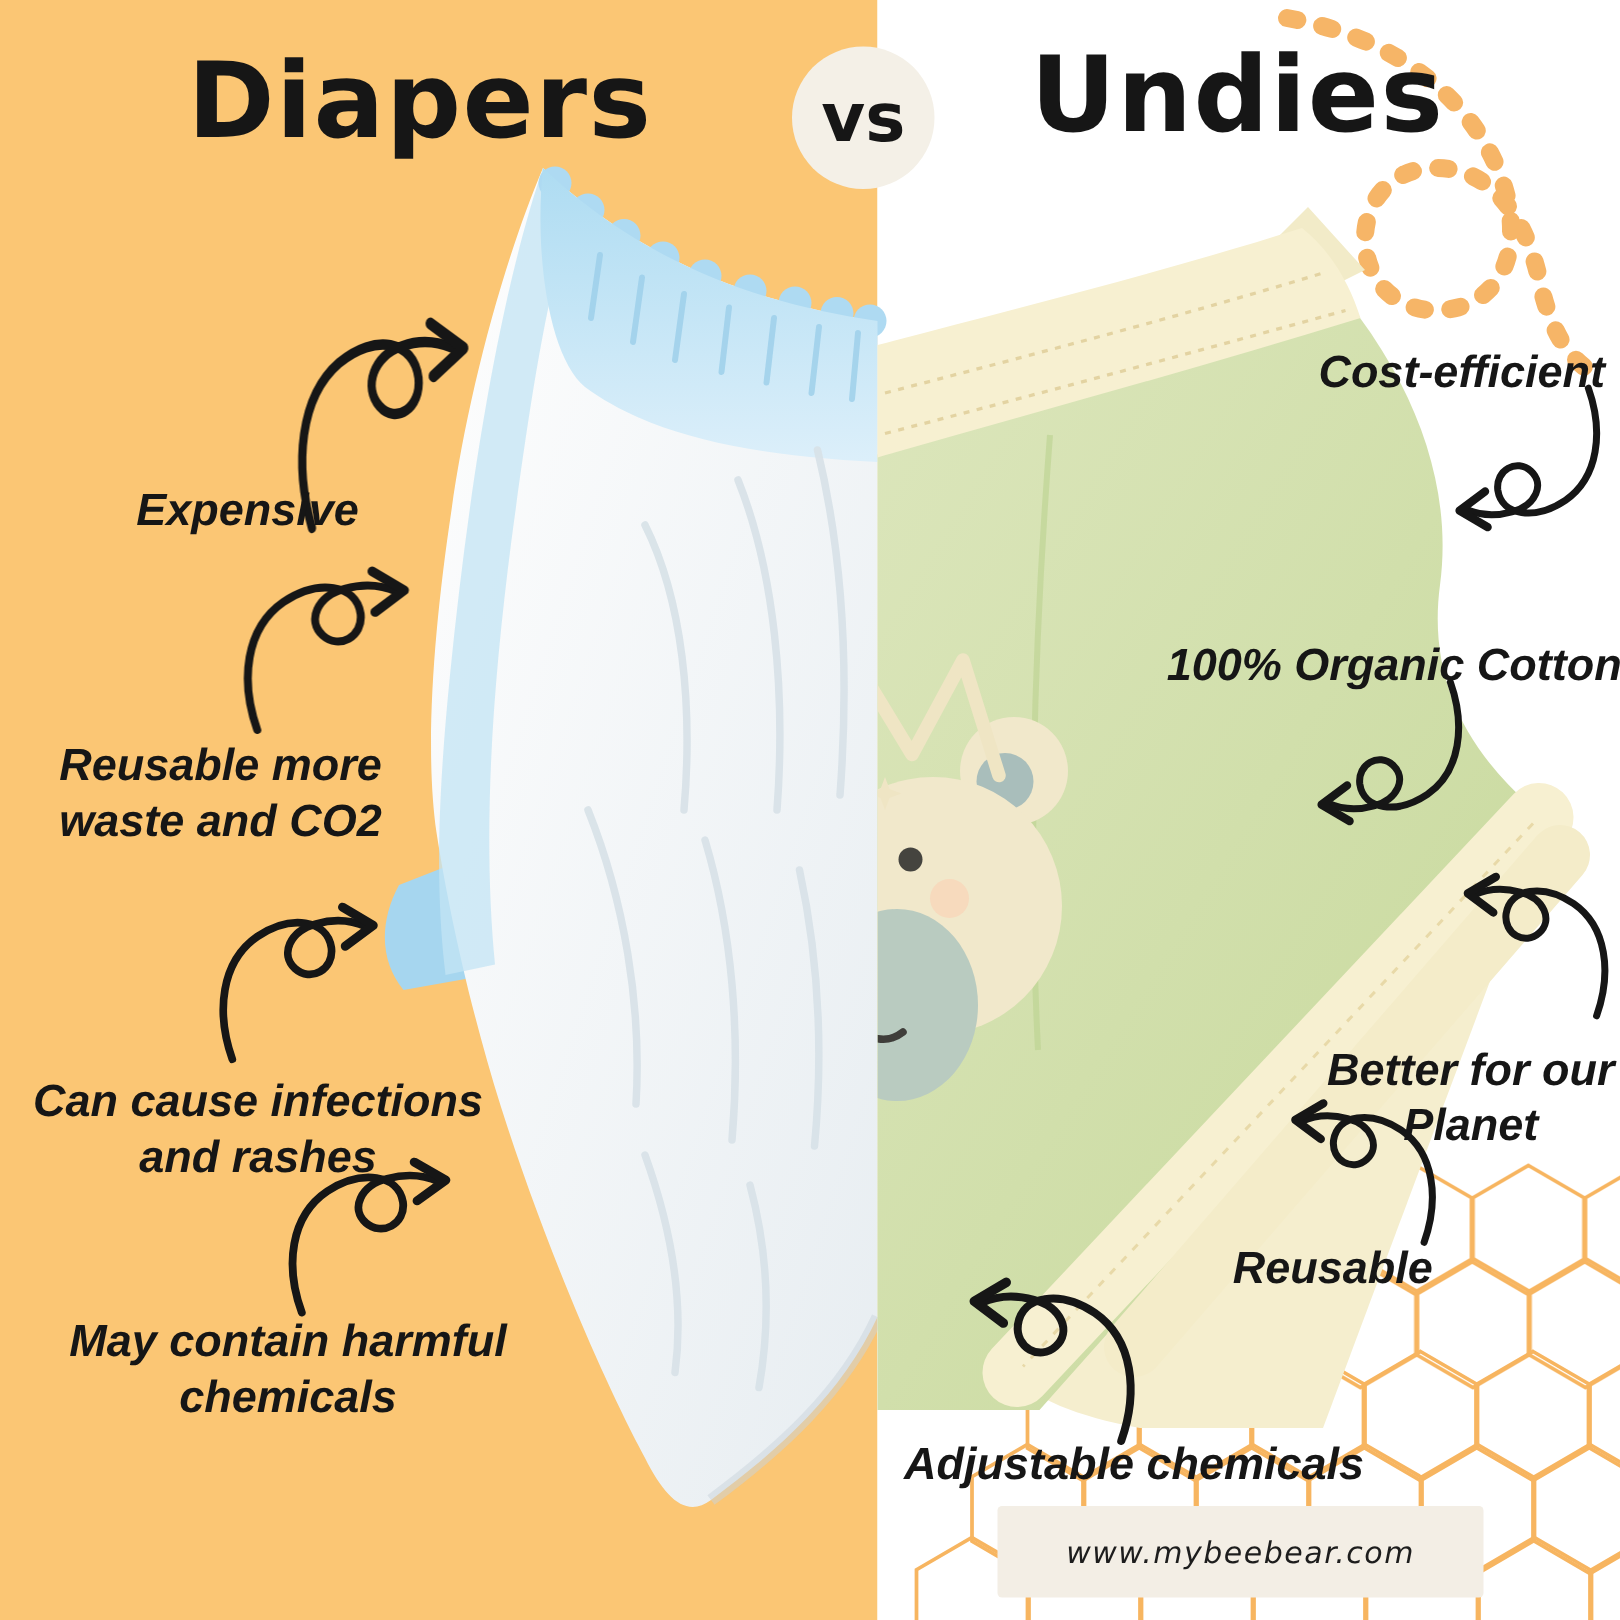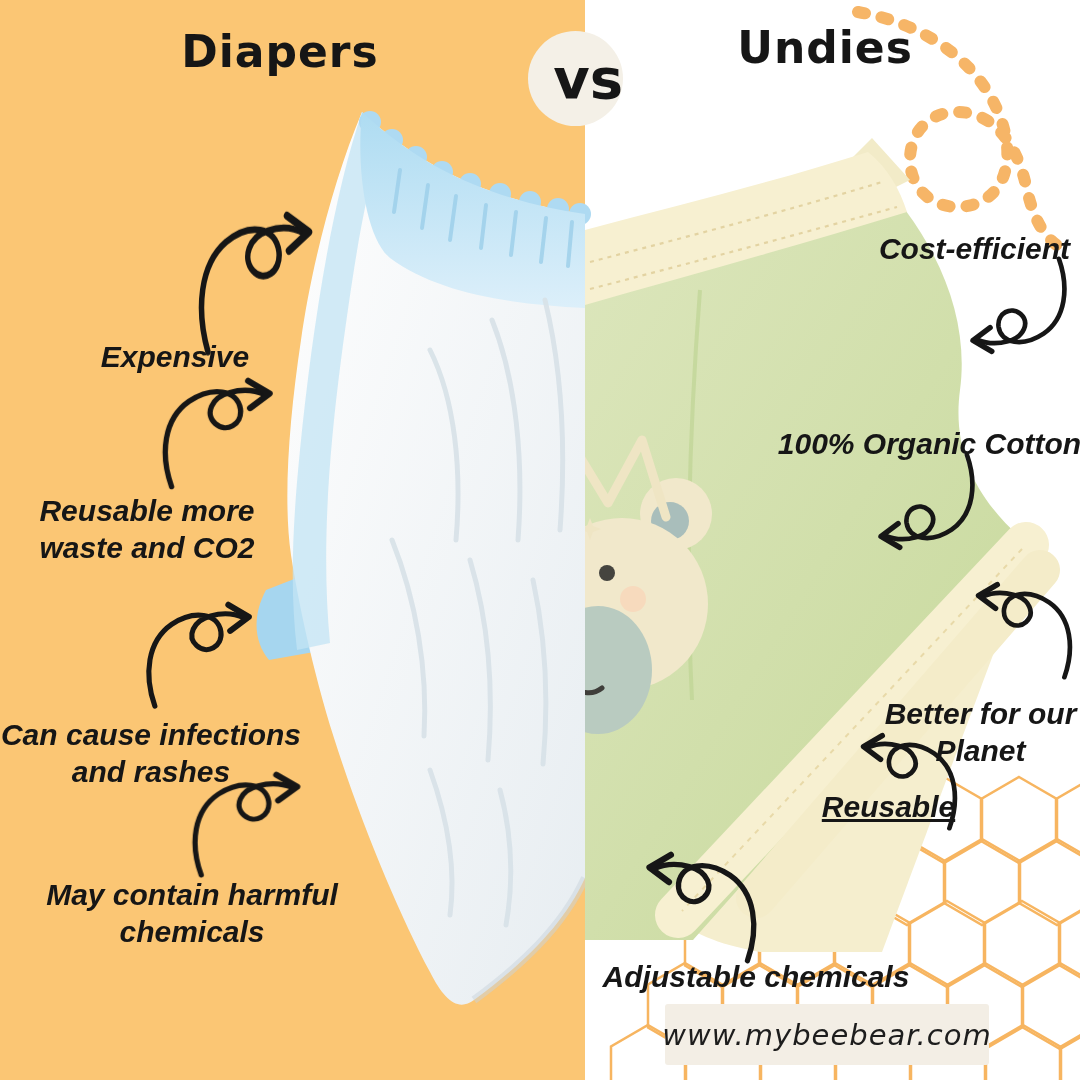--- a/index.html
+++ b/index.html
@@ -13,49 +13,49 @@
   .canvas{
     position:relative;width:1080px;height:1080px;margin:0 auto;
     overflow:hidden;background:var(--right-bg);
     font-family:"Liberation Sans", sans-serif;
   }
   .bg-left{position:absolute;left:0;top:0;width:585px;height:1080px;background:var(--left-bg);}
   .bg-right{position:absolute;left:585px;top:0;width:495px;height:1080px;background:var(--right-bg);}
   .scene{position:absolute;left:0;top:0;width:1080px;height:1080px;}
   .title{
     position:absolute;text-align:center;color:var(--ink);
-    font-family:"DejaVu Sans", sans-serif;font-weight:bold;font-size:44px;letter-spacing:1px;
+    font-family:"DejaVu Sans", sans-serif;font-weight:bold;font-size:70px;letter-spacing:1px;
   }
   .t-left{left:120px;top:26px;width:320px;}
   .t-right{left:665px;top:22px;width:320px;}
   .vs-badge{
     position:absolute;left:528px;top:31px;width:95px;height:95px;border-radius:50%;
-    background:var(--badge-bg);display:flex;align-items:center;justify-content:flex-end;
-    font-family:"DejaVu Sans", sans-serif;font-weight:bold;font-size:56px;color:var(--ink);
+    background:var(--badge-bg);display:flex;align-items:center;justify-content:center;
+    font-family:"DejaVu Sans", sans-serif;font-weight:bold;font-size:45px;color:var(--ink);
   }
   .lbl{
     position:absolute;text-align:center;color:var(--ink);
     font-style:italic;font-weight:bold;font-size:30px;line-height:1.24;
     font-family:"Liberation Sans", sans-serif;
   }
-  .lbl-expensive{left:55px;top:322px;width:240px;margin-top:16px;}
+  .lbl-expensive{left:45px;top:322px;width:240px;}
   .lbl-waste{left:12px;top:492px;width:270px;}
-  .lbl-infections{left:0;top:716px;width:302px;}
+  .lbl-infections{left:21px;top:716px;width:302px;}
   .lbl-chemicals{left:22px;top:876px;width:340px;}
   .lbl-cost{left:862px;top:230px;width:225px;}
   .lbl-organic{left:772px;top:425px;width:315px;}
   .lbl-planet{left:858px;top:695px;width:245px;}
-  .lbl-reusable{left:786px;top:788px;width:205px;text-decoration:underline;}
+  .lbl-reusable{left:786px;top:827px;width:205px;}
   .lbl-adjustable{left:582px;top:958px;width:348px;}
   .banner{
     position:absolute;left:665px;top:1004px;width:324px;height:61px;border-radius:3px;
     background:var(--banner-bg);display:flex;align-items:center;justify-content:center;
   }
   .banner-text{
-    font-style:italic;font-size:29px;color:#1d1d1d;letter-spacing:1px;
+    font-style:italic;font-size:20px;color:#1d1d1d;letter-spacing:1px;
     font-family:"DejaVu Sans", sans-serif;
   }
 </style>
 </head>
 <body>
 
 <div class="canvas">
 
   <div class="bg-left"></div>
   <div class="bg-right"></div>

